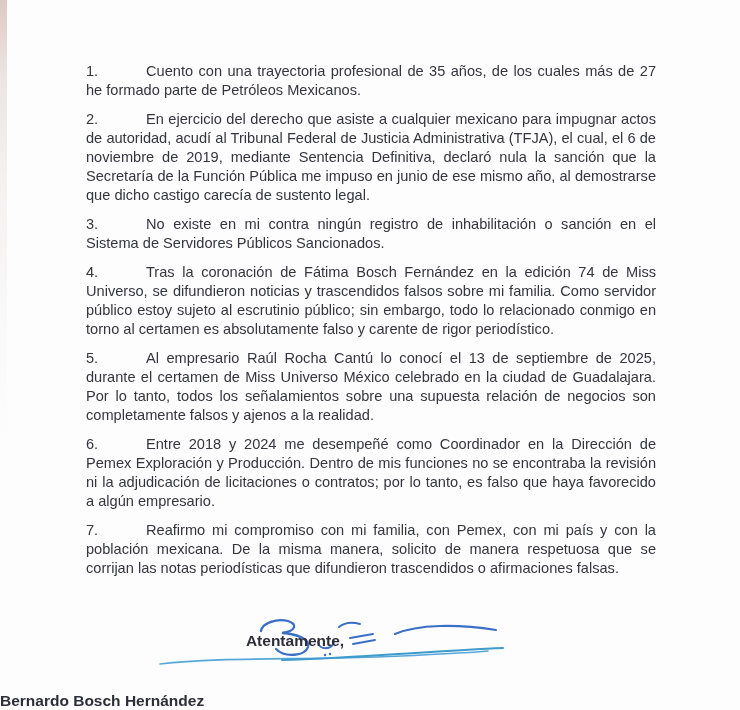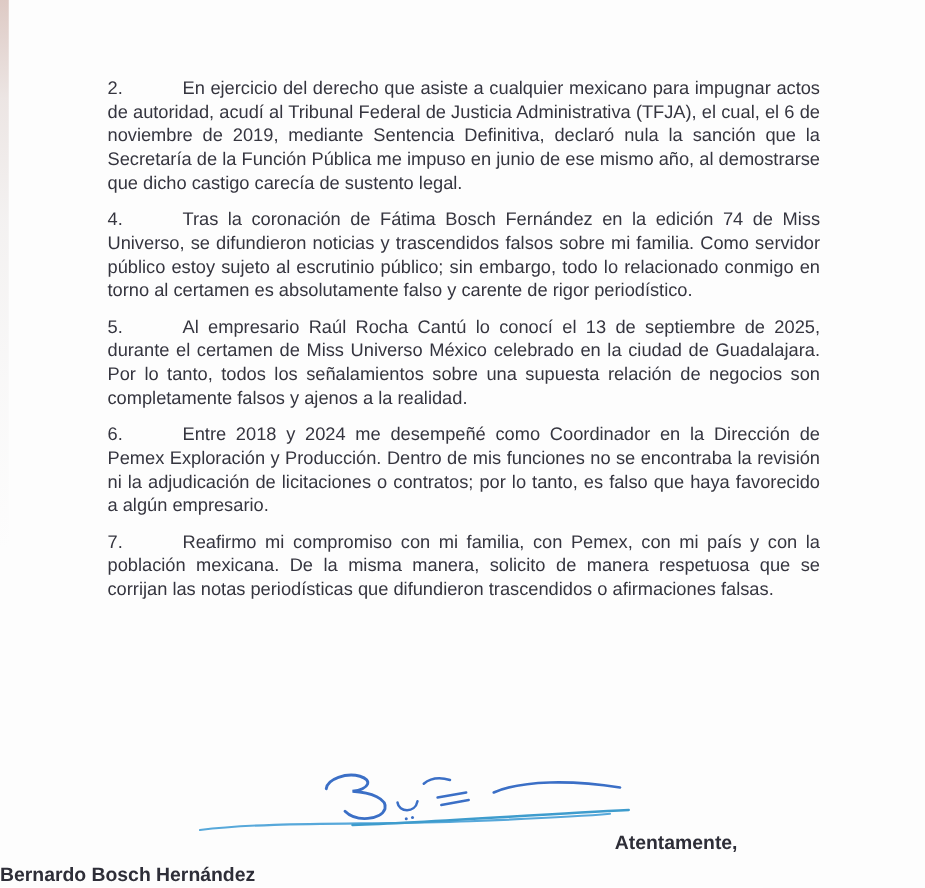--- a/index.html
+++ b/index.html
@@ -53,23 +53,23 @@
     text-align: justify;
   }
   .para .num {
     display: inline-block;
     width: 60px;
     text-align: left;
   }
   .closing {
     position: absolute;
     left: 0;
-    top: 666px;
+    top: 632px;
     width: 590px;
-    text-align: right;
+    text-align: center;
     font-weight: bold;
     font-size: 15.5px;
     color: #2e2e38;
   }
   .signatory {
     position: absolute;
     left: 0;
     top: 692px;
     width: 707px;
     text-align: left;
@@ -87,21 +87,23 @@
   .signature svg { display: block; }
 </style>
 </head>
 <body>
 
 <div class="scan-edge"></div>
 
 <div class="doc">
 
   <div class="items">
+    <p class="para"><span class="num">1.</span><span>Cuento con una trayectoria profesional de 35 años, de los cuales más de 27 he formado parte de Petróleos Mexicanos.</span></p>
     <p class="para"><span class="num">2.</span><span>En ejercicio del derecho que asiste a cualquier mexicano para impugnar actos de autoridad, acudí al Tribunal Federal de Justicia Administrativa (TFJA), el cual, el 6 de noviembre de 2019, mediante Sentencia Definitiva, declaró nula la sanción que la Secretaría de la Función Pública me impuso en junio de ese mismo año, al demostrarse que dicho castigo carecía de sustento legal.</span></p>
+    <p class="para"><span class="num">3.</span><span>No existe en mi contra ningún registro de inhabilitación o sanción en el Sistema de Servidores Públicos Sancionados.</span></p>
     <p class="para"><span class="num">4.</span><span>Tras la coronación de Fátima Bosch Fernández en la edición 74 de Miss Universo, se difundieron noticias y trascendidos falsos sobre mi familia. Como servidor público estoy sujeto al escrutinio público; sin embargo, todo lo relacionado conmigo en torno al certamen es absolutamente falso y carente de rigor periodístico.</span></p>
     <p class="para"><span class="num">5.</span><span>Al empresario Raúl Rocha Cantú lo conocí el 13 de septiembre de 2025, durante el certamen de Miss Universo México celebrado en la ciudad de Guadalajara. Por lo tanto, todos los señalamientos sobre una supuesta relación de negocios son completamente falsos y ajenos a la realidad.</span></p>
     <p class="para"><span class="num">6.</span><span>Entre 2018 y 2024 me desempeñé como Coordinador en la Dirección de Pemex Exploración y Producción. Dentro de mis funciones no se encontraba la revisión ni la adjudicación de licitaciones o contratos; por lo tanto, es falso que haya favorecido a algún empresario.</span></p>
     <p class="para"><span class="num">7.</span><span>Reafirmo mi compromiso con mi familia, con Pemex, con mi país y con la población mexicana. De la misma manera, solicito de manera respetuosa que se corrijan las notas periodísticas que difundieron trascendidos o afirmaciones falsas.</span></p>
   </div>
 </div>
 
 <div class="signature">
   <svg width="372" height="62" viewBox="0 0 372 62" fill="none" xmlns="http://www.w3.org/2000/svg">
 

